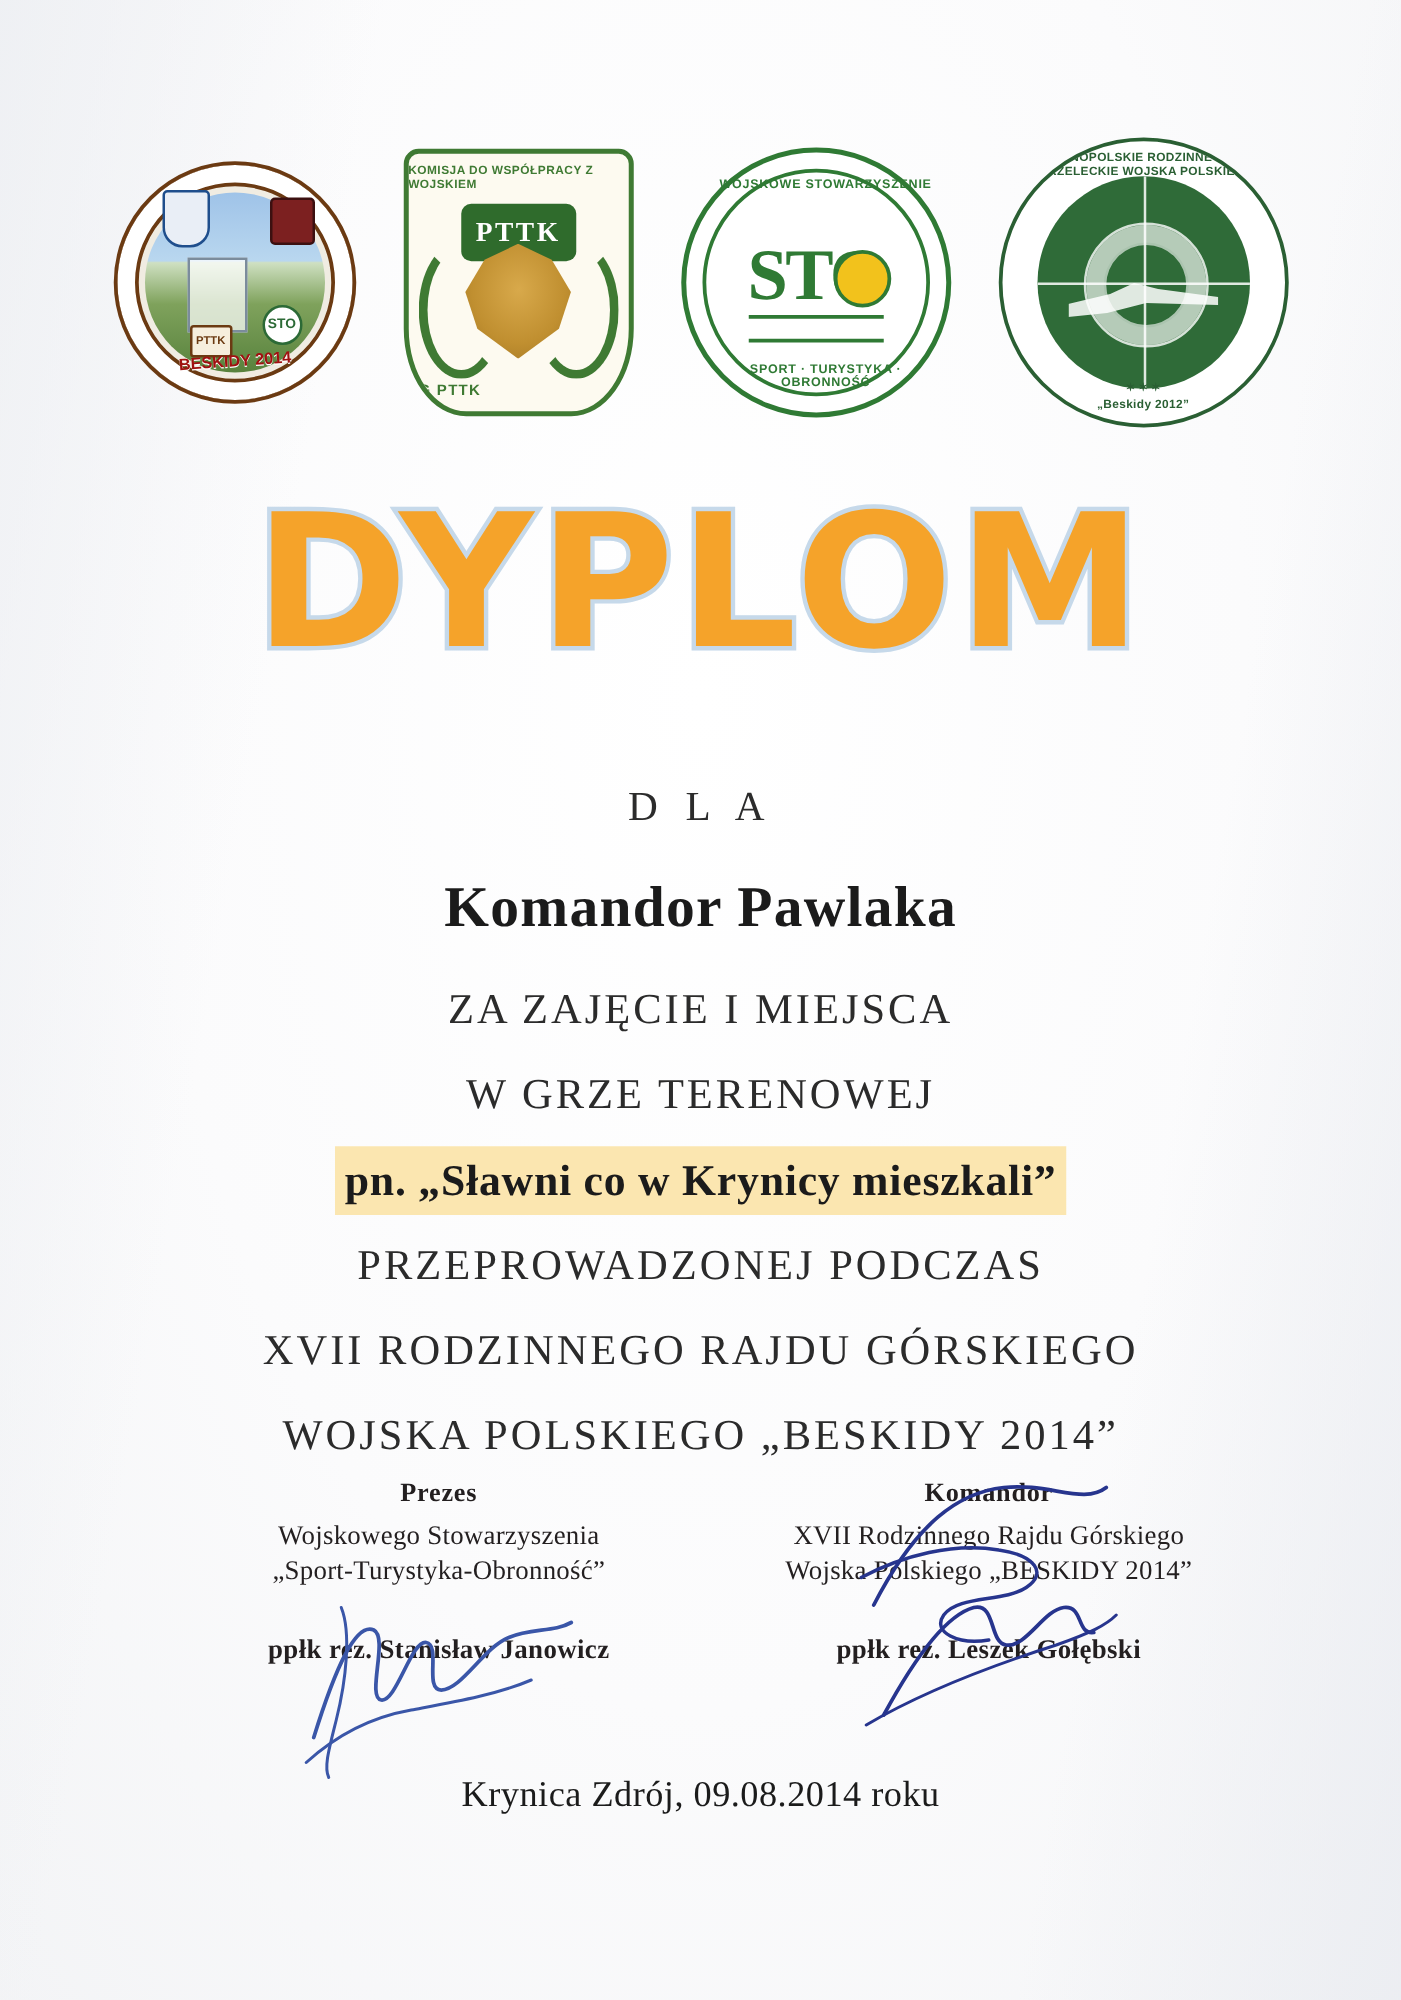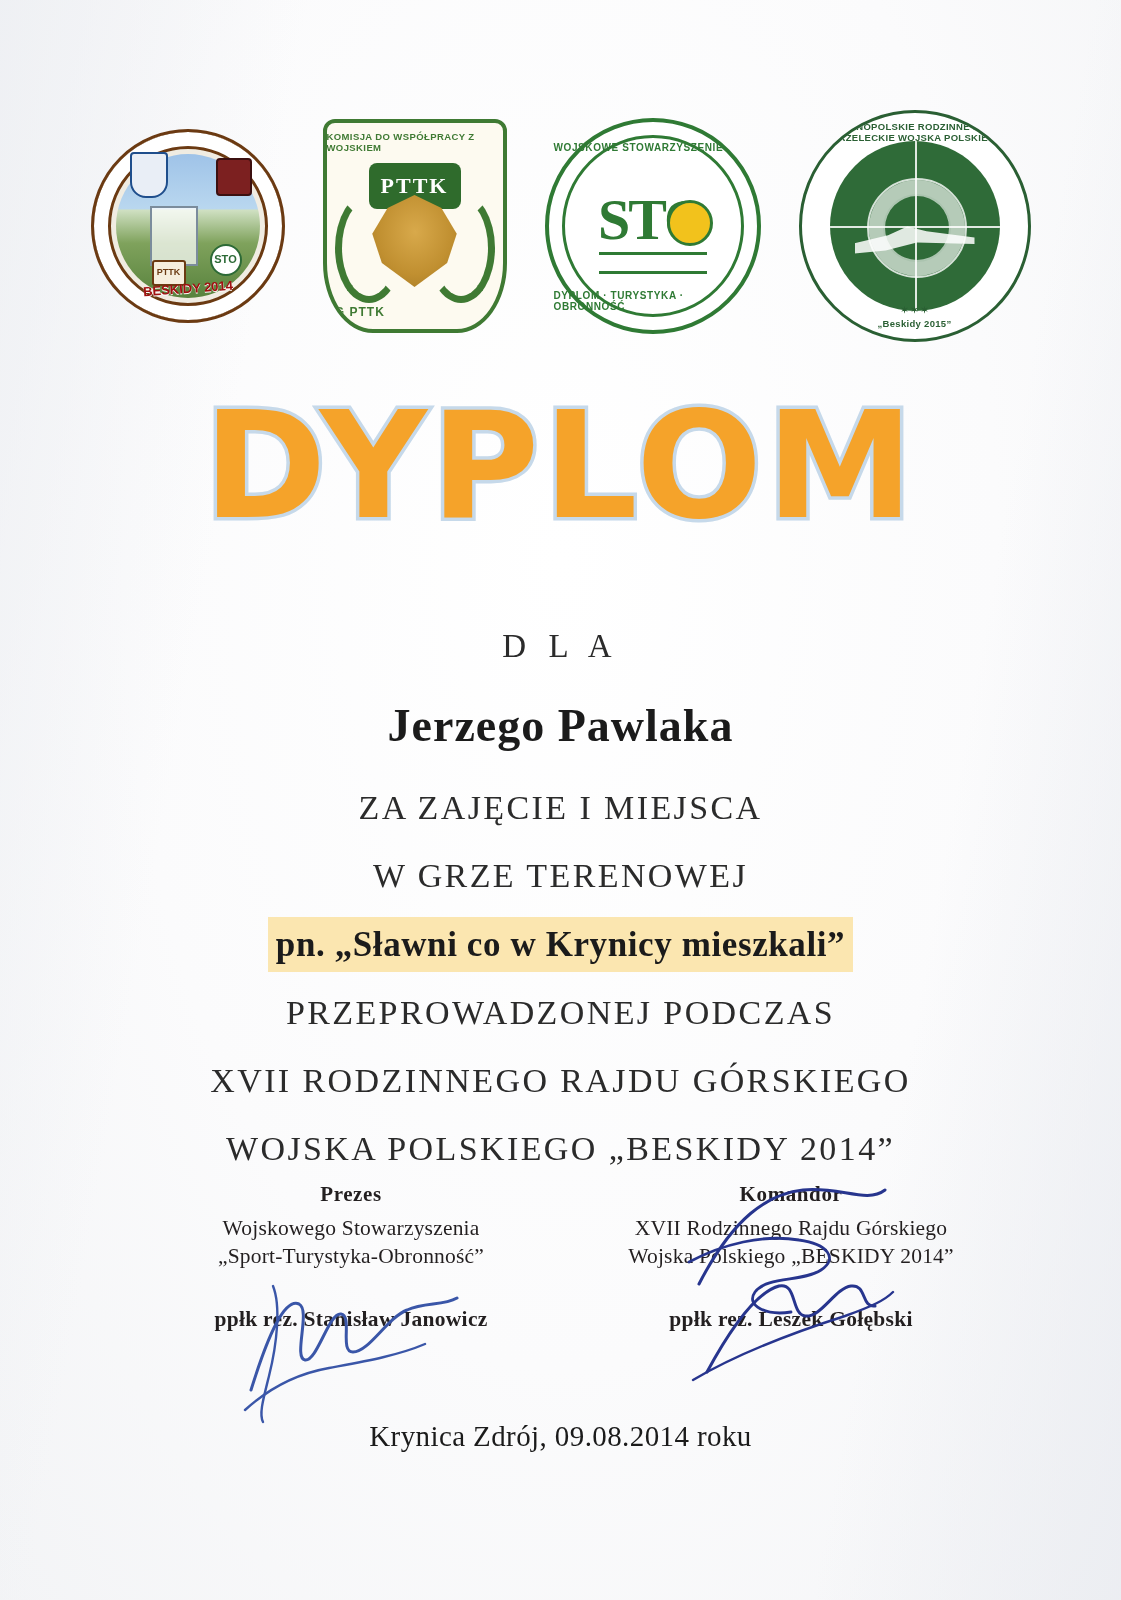--- a/index.html
+++ b/index.html
@@ -173,21 +173,22 @@
     position: absolute; right: 44px; top: 78px;
     width: 40px; height: 40px; border-radius: 50%;
     background: #f2c21c; border: 3px solid #2f7a34;
   }
   .logo-sto .lines {
     position: absolute; left: 50px; right: 50px; bottom: 56px; height: 16px;
     border-top: 3px solid #2f7a34;
     border-bottom: 3px solid #2f7a34;
   }
   .logo-sto .ring-top, .logo-sto .ring-bot {
-    position: absolute; left: 5px; right: 0;
+    position: absolute; left: 16px; right: 0;
+    text-align: center;
     font: 700 10px "Liberation Sans", sans-serif;
     color: #2f7a34;
     letter-spacing: .6px;
   }
   .logo-sto .ring-top { top: 20px; }
   .logo-sto .ring-bot { bottom: 18px; }
 
   
   .logo-shoot {
     width: 226px; height: 226px; border-radius: 50%;
@@ -354,40 +355,40 @@
       <div class="wreath-l"></div>
       <div class="wreath-r"></div>
       <div class="zg">ZG PTTK</div>
     </div>
 
     <div class="logo logo-sto">
       <div class="ring-top">WOJSKOWE STOWARZYSZENIE</div>
       <div class="sto-text">STO</div>
       <div class="sun"></div>
       <div class="lines"></div>
-      <div class="ring-bot">DYPLOM · TURYSTYKA · OBRONNOŚĆ</div>
+      <div class="ring-bot">SPORT · TURYSTYKA · OBRONNOŚĆ</div>
     </div>
 
     <div class="logo logo-shoot">
       <div class="ring-top">XV OGÓLNOPOLSKIE RODZINNE KOMISJA STRZELECKIE WOJSKA POLSKIEGO</div>
       <div class="inner">
         <div class="target"></div>
         <div class="figure"></div>
       </div>
       <div class="stars">✶ ✶ ✶</div>
-      <div class="ring-bot">„Beskidy 2015”</div>
+      <div class="ring-bot">„Beskidy 2012”</div>
     </div>
 
   </div>
 
   <div class="title">DYPLOM</div>
 
   <div class="body-block">
     <div class="line l-dla">D L A</div>
-    <div class="line l-name">Jerzego Pawlaka</div>
+    <div class="line l-name">Komandor Pawlaka</div>
     <div class="line l-plain">ZA ZAJĘCIE I MIEJSCA</div>
     <div class="line l-plain">W GRZE TERENOWEJ</div>
     <div class="line l-highlight"><span>pn. „Sławni co w Krynicy mieszkali”</span></div>
     <div class="line l-plain">PRZEPROWADZONEJ PODCZAS</div>
     <div class="line l-plain">XVII RODZINNEGO RAJDU GÓRSKIEGO</div>
     <div class="line l-plain">WOJSKA POLSKIEGO „BESKIDY 2014”</div>
   </div>
 
   <div class="signatures">
 

